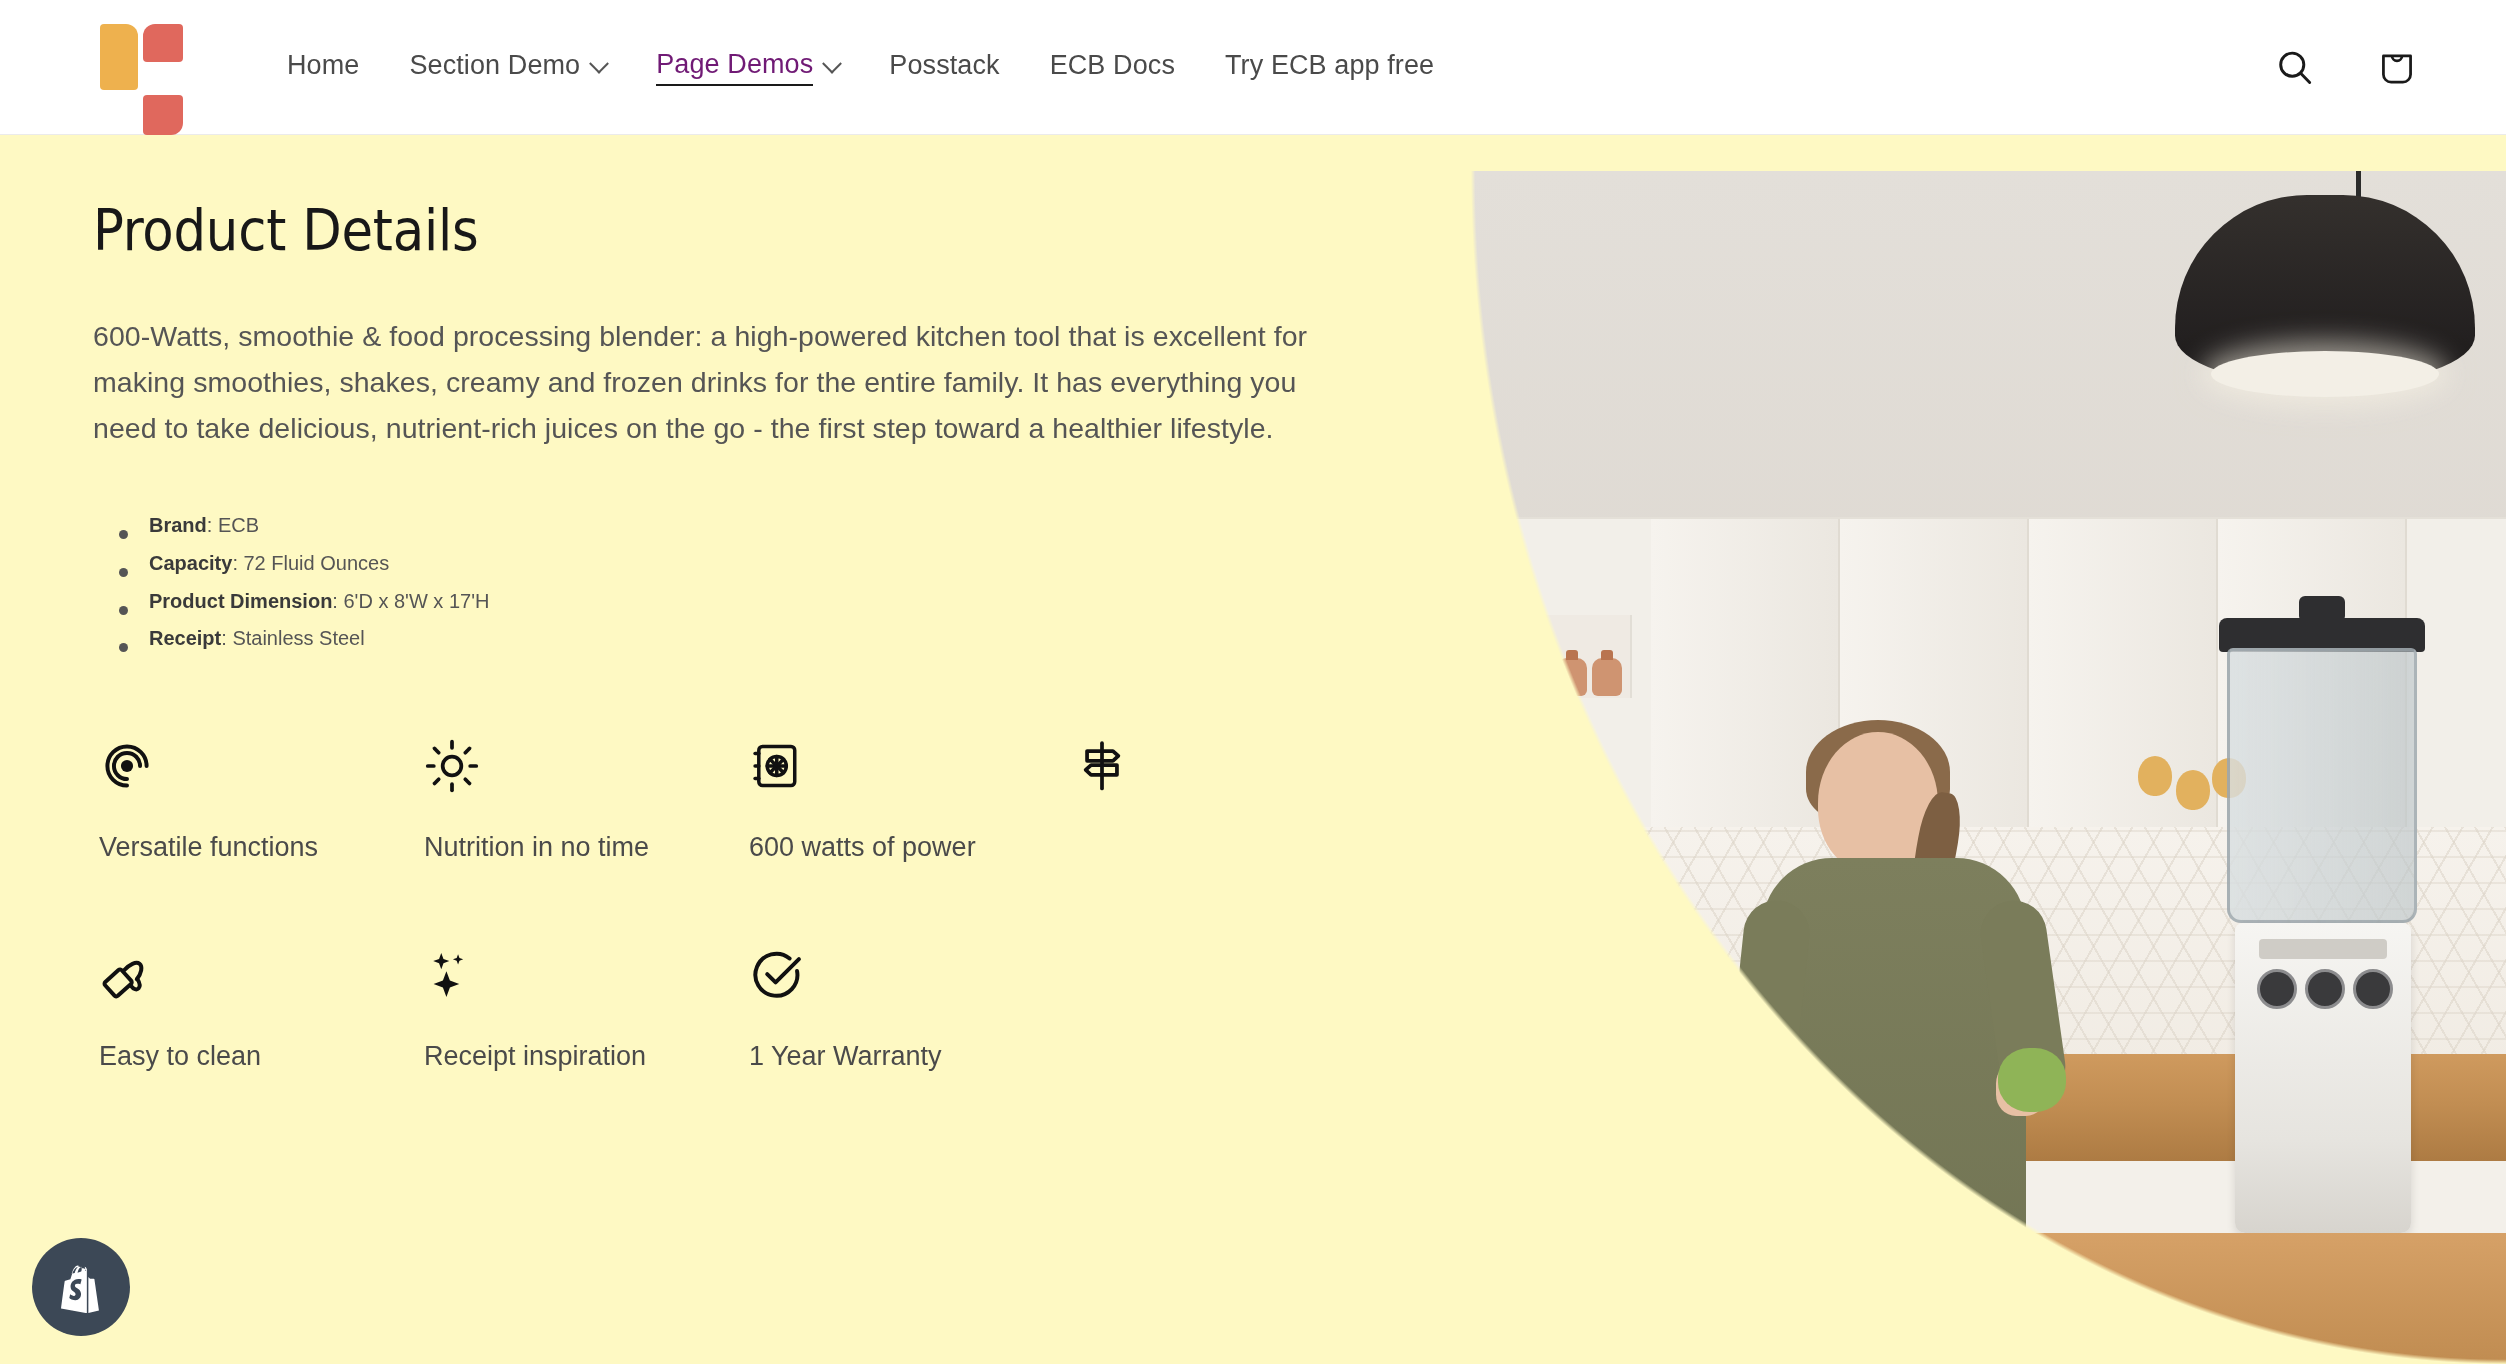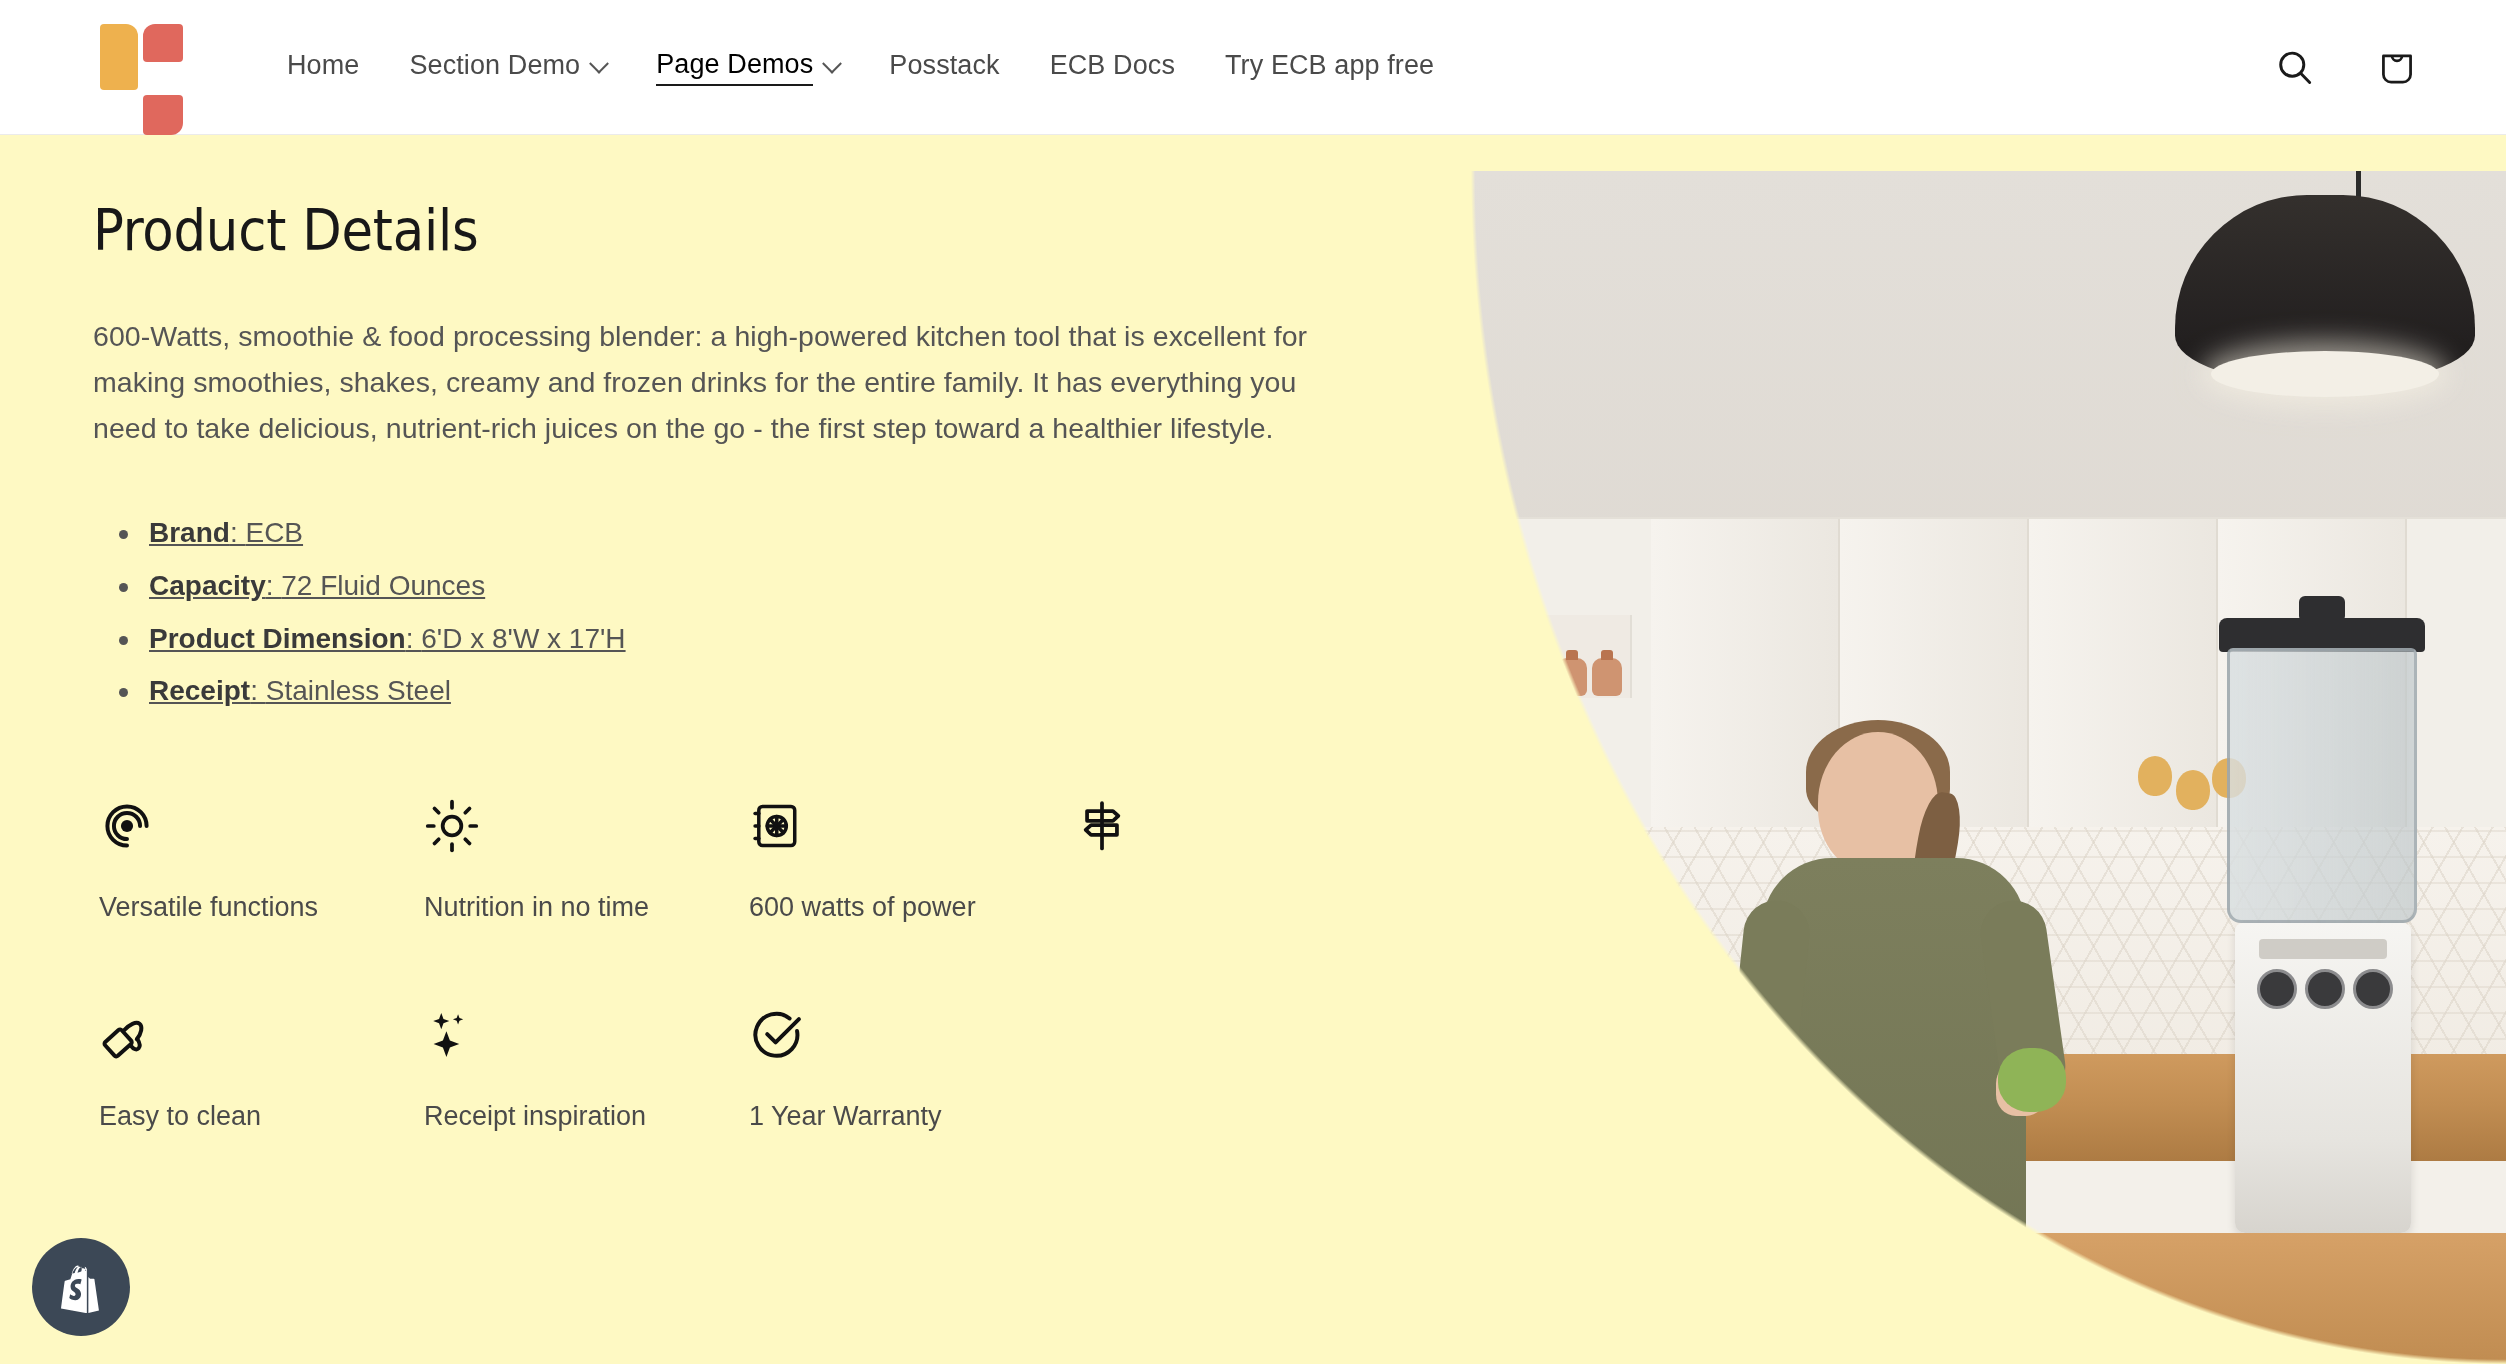--- a/index.html
+++ b/index.html
@@ -55,21 +55,21 @@
     gap: 12px;
     padding: 0 25px;
     font-size: 27px;
     color: #4a4a4a;
     letter-spacing: 0.1px;
     cursor: pointer;
     white-space: nowrap;
   }
   .nav-item .lbl { position: relative; padding-bottom: 4px; }
   .nav-item.active .lbl {
-    color: #000000;
+    color: #701a75;
     border-bottom: 2px solid #1a1a1a;
   }
   .chev {
     display: inline-block;
     width: 14px; height: 14px;
     border-right: 2px solid #555;
     border-bottom: 2px solid #555;
     transform: rotate(45deg) translate(-3px,-3px);
   }
 
@@ -120,24 +120,23 @@
     width: 1250px;
     letter-spacing: 0.05px;
   }
   ul.specs {
     margin-top: 56px;
     margin-left: 56px;
     list-style: none;
   }
   ul.specs li {
     position: relative;
-    font-size: 28px;
+    font-size: 20px;
     line-height: 1.88;
     color: #555555;
-    text-decoration: underline;
   }
   ul.specs li::before {
     content: "";
     position: absolute;
     left: -30px;
     top: 23px;
     width: 9px; height: 9px;
     border-radius: 50%;
     background: #555;
   }

